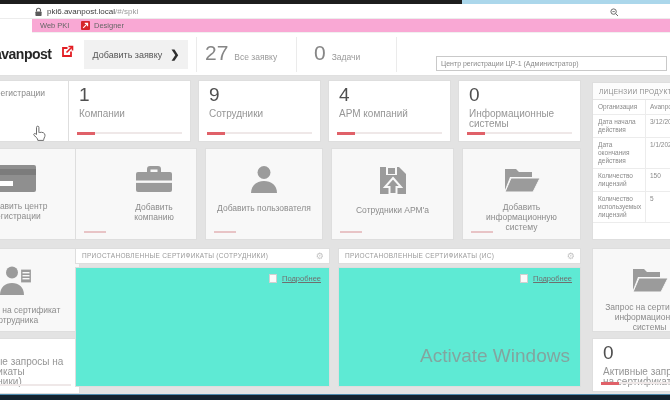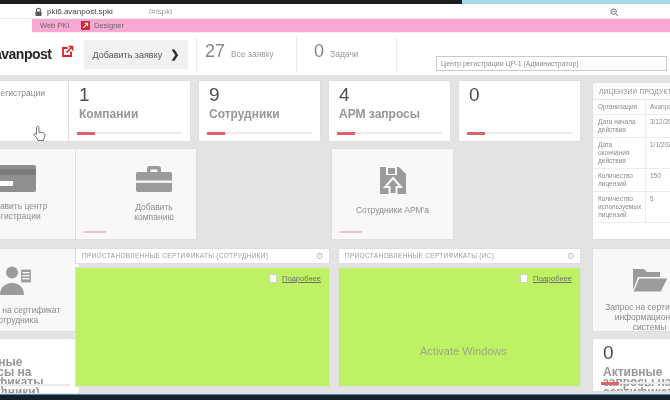--- a/index.html
+++ b/index.html
@@ -5,21 +5,21 @@
   * { margin:0; padding:0; box-sizing:border-box; }
   html,body { width:670px; height:400px; overflow:hidden; background:#fff;
               font-family:"Liberation Sans", sans-serif; position:relative; }
 
   
   .tabstrip { position:absolute; left:0; top:0; width:670px; height:4px; background:#1d1d1d; }
   .tabstrip .tab-light { position:absolute; left:462px; right:0; top:0; bottom:0; background:#abd7eb; }
   .addressbar { position:absolute; left:0; top:4px; width:670px; height:15px; background:#fff;
                 border-bottom:1px solid #ececec; }
   .addressbar .url { position:absolute; left:47px; top:0; font-size:8px; line-height:15px; color:#3c3c3c; }
-  .addressbar .url .path { color:#9a9a9a;margin-left:36px; }
+  .addressbar .url .path { color:#9a9a9a; }
   .lock { position:absolute; left:34px; top:3px; }
   .magnifier { position:absolute; left:610px; top:4px; }
   .bookmarks { position:absolute; left:0; top:19px; width:670px; height:14px; background:#f9a8d4;
                border-bottom:1px solid #f0f0f0; font-size:7.5px; color:#666;margin-left:32px; }
   .bm-item { position:absolute; top:0; line-height:14px; }
   .bm-webpki { left:8px; }
   .bm-designer { left:62px; }
   .designer-ico { position:absolute; left:49px; top:2px; }
 
   
@@ -28,34 +28,34 @@
   .logo { position:absolute; left:-6px; top:13px; font-size:14px; font-weight:bold; color:#262626;
           letter-spacing:-0.5px; }
   .logo-ico { position:absolute; left:61px; top:12px; }
   .create-btn { position:absolute; left:84px; top:7px; width:104px; height:29px; background:#f1f1f1;
                 display:flex; align-items:center; justify-content:center; cursor:pointer; }
   .create-btn .lbl { font-size:9px; color:#555; }
   .create-btn .chev { font-size:11px; color:#2e2e2e; margin-left:8px; font-weight:bold; }
   .hsep { position:absolute; top:4px; height:35px; border-left:1px solid #ebebeb; }
   .hsep1 { left:196px; } .hsep2 { left:296px; } .hsep3 { left:396px; }
   .hstat { position:absolute; top:8px; display:flex; align-items:baseline; }
-  .hstat .num { font-size:18px; color:#868686; font-weight:300; }
+  .hstat .num { font-size:21px; color:#868686; font-weight:300; }
   .hstat .lab { font-size:8.5px; color:#9a9a9a; margin-left:6px; }
   .hstat1 { left:205px; } .hstat2 { left:314px; }
   .user-line { position:absolute; right:3px; top:6px; font-size:10px; color:#4a4a4a; }
   .rc-select { position:absolute; left:436px; top:23px; width:231px; height:15px; background:#fff;
                border:1px solid #c9c9c9; font-size:7px; color:#8a8a8a; line-height:13px;
                padding-left:4px; overflow:hidden; white-space:nowrap; }
 
   
   .dash { position:absolute; left:0; top:76px; width:670px; height:318px; background:#e3e3e3; }
   .card { position:absolute; background:#fff; border:1px solid #dedede; overflow:hidden; }
   .acard { background:#f8f8f8; display:flex; flex-direction:column; align-items:center; }
   .statnum { position:absolute; left:10px; top:3px; font-size:19px; color:#4f4f4f; }
-  .statlab { position:absolute; left:10px; top:28px; right:4px; font-size:12px; color:#969696; line-height:10px;font-weight:bold; }
+  .statlab { position:absolute; left:10px; top:28px; right:4px; font-size:10px; color:#969696; line-height:10px; }
   .bar-track { position:absolute; left:8px; right:8px; bottom:7px; height:2px; background:#efe8e8; }
   .bar-red { position:absolute; left:8px; bottom:6px; width:18px; height:3px; background:#e06169; }
   .bar-red-lite { position:absolute; left:8px; bottom:6px; width:22px; height:2px; background:#e8c4c6; }
   .a-icon { margin-top:16px; }
   .a-label { margin-top:9px; font-size:8.5px; color:#8c8c8c; text-align:center; line-height:10px; padding:0 6px; }
 
   
   .s1 { left:68px; top:4px; width:123px; height:62px; }
   .s2 { left:198px; top:4px; width:123px; height:62px; }
   .s3 { left:328px; top:4px; width:123px; height:62px; }
@@ -72,21 +72,21 @@
   .L4 { left:-48px; top:262px; width:128px; height:56px; }
   .L1 .lab1 { position:absolute; left:10px; top:7px; font-size:8.5px; color:#8a8a8a; white-space:nowrap; }
   .hand { position:absolute; left:79px; top:44px; }
   .L4 .statlab { top:18px; }
 
   
   .phead { position:absolute; height:16px; background:#fff; border:1px solid #dedede;
            font-size:6.5px; color:#9a9a9a; letter-spacing:.3px; line-height:14px; padding-left:6px;
            white-space:nowrap; overflow:hidden; }
   .phead .gear { position:absolute; right:5px; top:0; font-size:9px; color:#c4c4c4; line-height:15px; }
-  .pbody { position:absolute; background:#bef264; border:1px solid #dedede; }
+  .pbody { position:absolute; background:#5eead4; border:1px solid #dedede; }
   .p1h { left:75px; top:172px; width:255px; }
   .p2h { left:338px; top:172px; width:243px; }
   .p1b { left:75px; top:191px; width:255px; height:120px; }
   .p2b { left:338px; top:191px; width:243px; height:120px; }
   .more { position:absolute; right:8px; top:6px; display:flex; align-items:center; cursor:pointer; }
   .more .chk { width:8px; height:9px; border:1px solid #d0d0d0; background:#fafafa; margin-right:5px; }
   .more .txt { font-size:7.5px; color:#6f6f6f; text-decoration:underline; }
 
   
   .license { left:592px; top:6px; width:146px; height:158px; }
@@ -96,41 +96,41 @@
   .llabel { width:53px; padding:3px 3px 3px 5px; border-right:1px solid #ececec;
             font-size:6.5px; color:#8a8a8a; line-height:8px; }
   .lval { flex:1; padding:3px 4px; font-size:6.5px; color:#8a8a8a; line-height:8px; }
 
   
   .folder-card { left:592px; top:172px; width:115px; height:84px; }
   .iscard { left:592px; top:262px; width:130px; height:54px; }
   .iscard .statlab { width:100px; right:auto; }
 
   .watermark { position:absolute; left:420px; top:269px; z-index:10; opacity:.75; pointer-events:none; }
-  .watermark .w1 { font-size:11px; color:#8e8e8e; }
+  .watermark .w1 { font-size:19px; color:#8e8e8e; }
   .watermark .w2 { font-size:8px; color:#9c9c9c; margin-top:3px; white-space:nowrap; }
 
   .bottombar { position:absolute; left:0; top:394px; width:670px; height:6px;
                background:#13222e; border-top:1px solid #4d89ad; }
   svg { display:block; }
 </style>
 </head>
 <body>
 
 <div class="tabstrip">
   <div class="tab-light"></div>
 </div>
 <div class="addressbar">
   <span class="lock">
     <svg width="9" height="10" viewBox="0 0 9 10">
         <path d="M2.5 4.5 V3.2 a2 2 0 0 1 4 0 V4.5" fill="none" stroke="#5a5a5a" stroke-width="1.1"></path>
         <rect x="1.4" y="4.4" width="6.2" height="4.6" rx="0.8" fill="#5a5a5a"></rect>
       </svg>
   </span>
-  <span class="url"><span>pki6.avanpost.spki</span><span class="path">/#/spki</span></span>
+  <span class="url"><span>pki6.avanpost.local</span><span class="path">/#/spki</span></span>
   <span class="magnifier">
     <svg width="9" height="9" viewBox="0 0 9 9">
         <circle cx="3.6" cy="3.6" r="2.7" fill="none" stroke="#6a6a6a" stroke-width="1"></circle>
         <line x1="5.7" y1="5.7" x2="8" y2="8" stroke="#6a6a6a" stroke-width="1"></line>
         <line x1="2.4" y1="3.6" x2="4.8" y2="3.6" stroke="#6a6a6a" stroke-width="0.9"></line>
       </svg>
   </span>
 </div>
 <div class="bookmarks">
   <span class="bm-item bm-webpki">Web PKI</span>
@@ -216,53 +216,74 @@
     <div class="bar-red"></div>
   </div>
   <div class="card s2">
     <span class="statnum">9</span>
     <span class="statlab">Сотрудники</span>
     <div class="bar-track"></div>
     <div class="bar-red"></div>
   </div>
   <div class="card s3">
     <span class="statnum">4</span>
-    <span class="statlab">АРМ запросы</span>
+    <span class="statlab">АРМ компаний</span>
     <div class="bar-track"></div>
     <div class="bar-red"></div>
   </div>
   <div class="card s4">
     <span class="statnum">0</span>
+    <span class="statlab">Информационные системы</span>
     <div class="bar-track"></div>
     <div class="bar-red"></div>
   </div>
 
   <div class="card acard a1">
     <span class="a-icon">
       <svg width="38" height="28" viewBox="0 0 38 28">
           <path d="M12 7 V4 a3 3 0 0 1 3-3 h8 a3 3 0 0 1 3 3 v3 h-3.5 V4.5 h-7 V7 z" fill="#9b9b9b"></path>
           <rect x="1" y="7" width="36" height="20" rx="2" fill="#9b9b9b"></rect>
           <rect x="1" y="15.5" width="36" height="2.4" fill="#f8f8f8"></rect>
         </svg>
     </span>
     <span class="a-label">Добавить компанию</span>
+    <div class="bar-red-lite"></div>
+  </div>
+  <div class="card acard a2">
+    <span class="a-icon">
+      <svg width="30" height="29" viewBox="0 0 30 29">
+          <circle cx="15" cy="7.5" r="6.5" fill="#9b9b9b"></circle>
+          <path d="M2 28 c0-8 6-12 13-12 s13 4 13 12 z" fill="#9b9b9b"></path>
+        </svg>
+    </span>
+    <span class="a-label">Добавить пользователя</span>
     <div class="bar-red-lite"></div>
   </div>
   <div class="card acard a3">
     <span class="a-icon">
       <svg width="32" height="31" viewBox="0 0 32 31">
           <path d="M3 2 h19 l7 7 v20 H3 z" fill="#9b9b9b"></path>
           <rect x="9" y="2" width="11" height="8" fill="#f8f8f8"></rect>
           <rect x="11" y="3" width="7" height="6" fill="#9b9b9b"></rect>
           <path d="M16 13 l8 9 h-4.5 v7 h-7 v-7 H8 z" fill="#9b9b9b" stroke="#f8f8f8" stroke-width="2"></path>
         </svg>
     </span>
     <span class="a-label">Сотрудники АРМ'а</span>
     <div class="bar-red-lite"></div>
   </div>
+  <div class="card acard a4">
+    <span class="a-icon">
+      <svg width="38" height="28" viewBox="0 0 38 28">
+          <path d="M2 4 h11 l3 3 h13 v5 H7 L2 25 z" fill="#9b9b9b"></path>
+          <path d="M8 13 h29 l-7 14 H2 z" fill="#9b9b9b" stroke="#f8f8f8" stroke-width="1"></path>
+        </svg>
+    </span>
+    <span class="a-label">Добавить информационную систему</span>
+    <div class="bar-red-lite"></div>
+  </div>
 
   <div class="phead p1h">
     <span>ПРИОСТАНОВЛЕННЫЕ СЕРТИФИКАТЫ (СОТРУДНИКИ)</span>
     <span class="gear">⚙</span>
   </div>
   <div class="pbody p1b">
     <div class="more">
       <span class="chk"></span>
       <span class="txt">Подробнее</span>
     </div>

